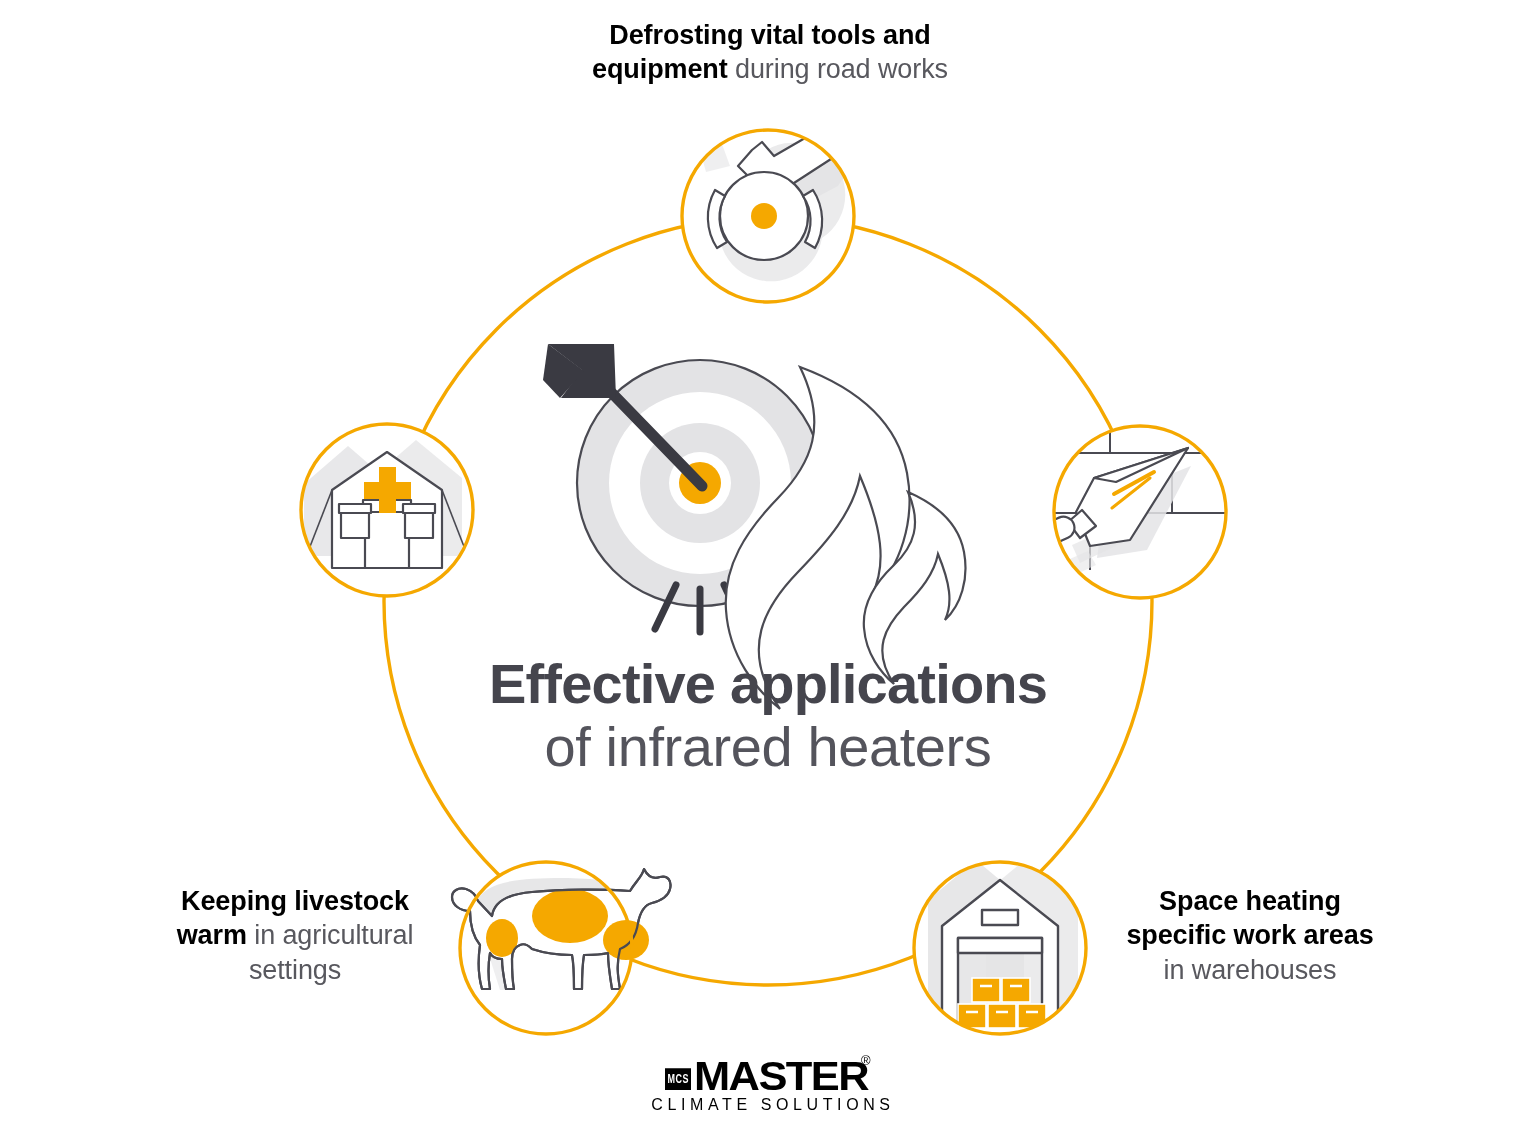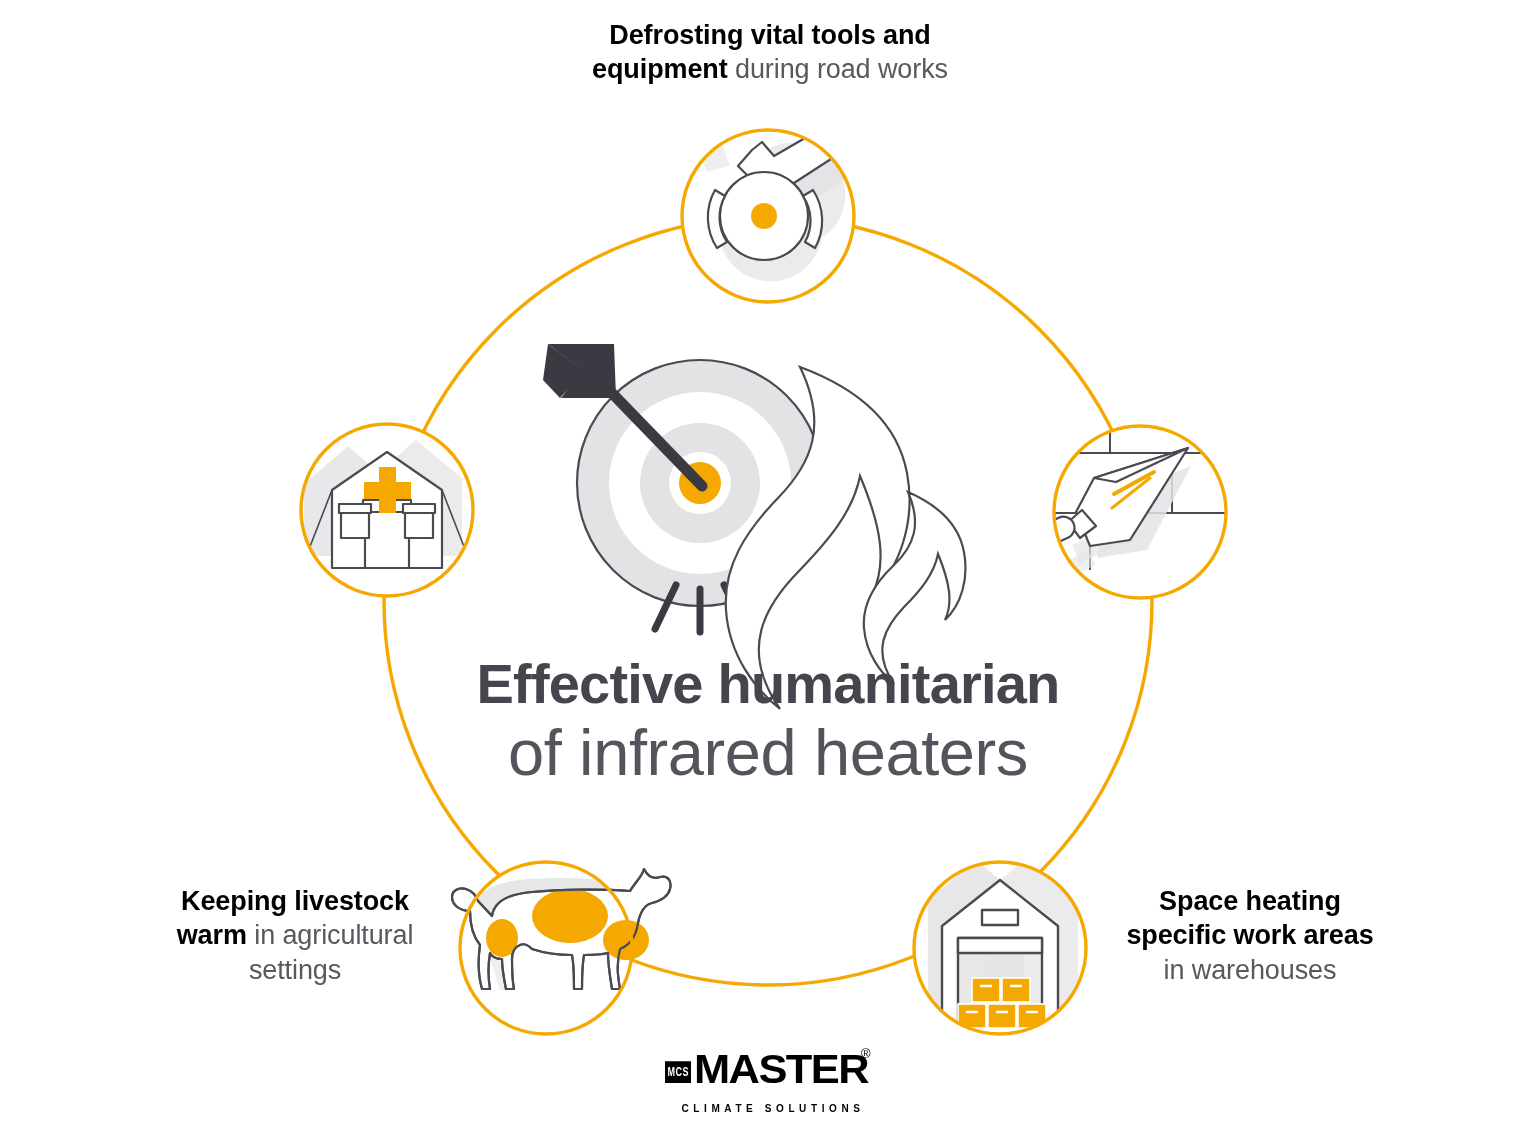--- a/index.html
+++ b/index.html
@@ -62,21 +62,21 @@
   #center-title .line1 {
     display: block;
     font-size: 56px;
     font-weight: 700;
     color: #45454d;
     letter-spacing: -0.8px;
     line-height: 1.06;
   }
   #center-title .line2 {
     display: block;
-    font-size: 65px;
+    font-size: 56px;
     font-weight: 400;
     color: #54545c;
     letter-spacing: -0.4px;
     line-height: 1.22;
   }
 
   
   #logo {
     position: absolute;
     left: 0;
@@ -114,25 +114,25 @@
     transform: scaleX(1.06);
     transform-origin: left bottom;
   }
   #logo .reg {
     font-size: 13px;
     color: #000;
     line-height: 1;
     margin-bottom: 26px;
   }
   #logo .tagline {
-    font-size: 10px;
-    font-weight: 700;
+    font-size: 16px;
+    font-weight: 400;
     color: #000;
     letter-spacing: 4.6px;
-    margin-top: 17px;
+    margin-top: 3px;
     margin-left: 10px;
   }
 </style>
 </head>
 <body>
 
 <div id="stage">
 
   <svg id="diagram-svg" viewBox="0 0 1536 1130">
     <defs>
@@ -383,21 +383,21 @@
 
   <div class="label c" id="label-defrosting"><b>Defrosting vital tools and<br>equipment</b> during road works</div>
 
 
   <div class="label c" id="label-livestock"><b>Keeping livestock<br>warm</b> in agricultural<br>settings</div>
 
   <div class="label c" id="label-space"><b>Space heating<br>specific work areas</b><br>in warehouses</div>
 
 
   <div id="center-title">
-    <span class="line1">Effective humanitarian</span>
+    <span class="line1">Effective applications</span>
     <span class="line2">of infrared heaters</span>
   </div>
 
   <div id="logo">
     <div class="logo-row">
       <span class="mcs">MCS</span>
       <span class="master">MASTER</span>
       <span class="reg">®</span>
     </div>
     <div class="tagline">CLIMATE SOLUTIONS</div>

